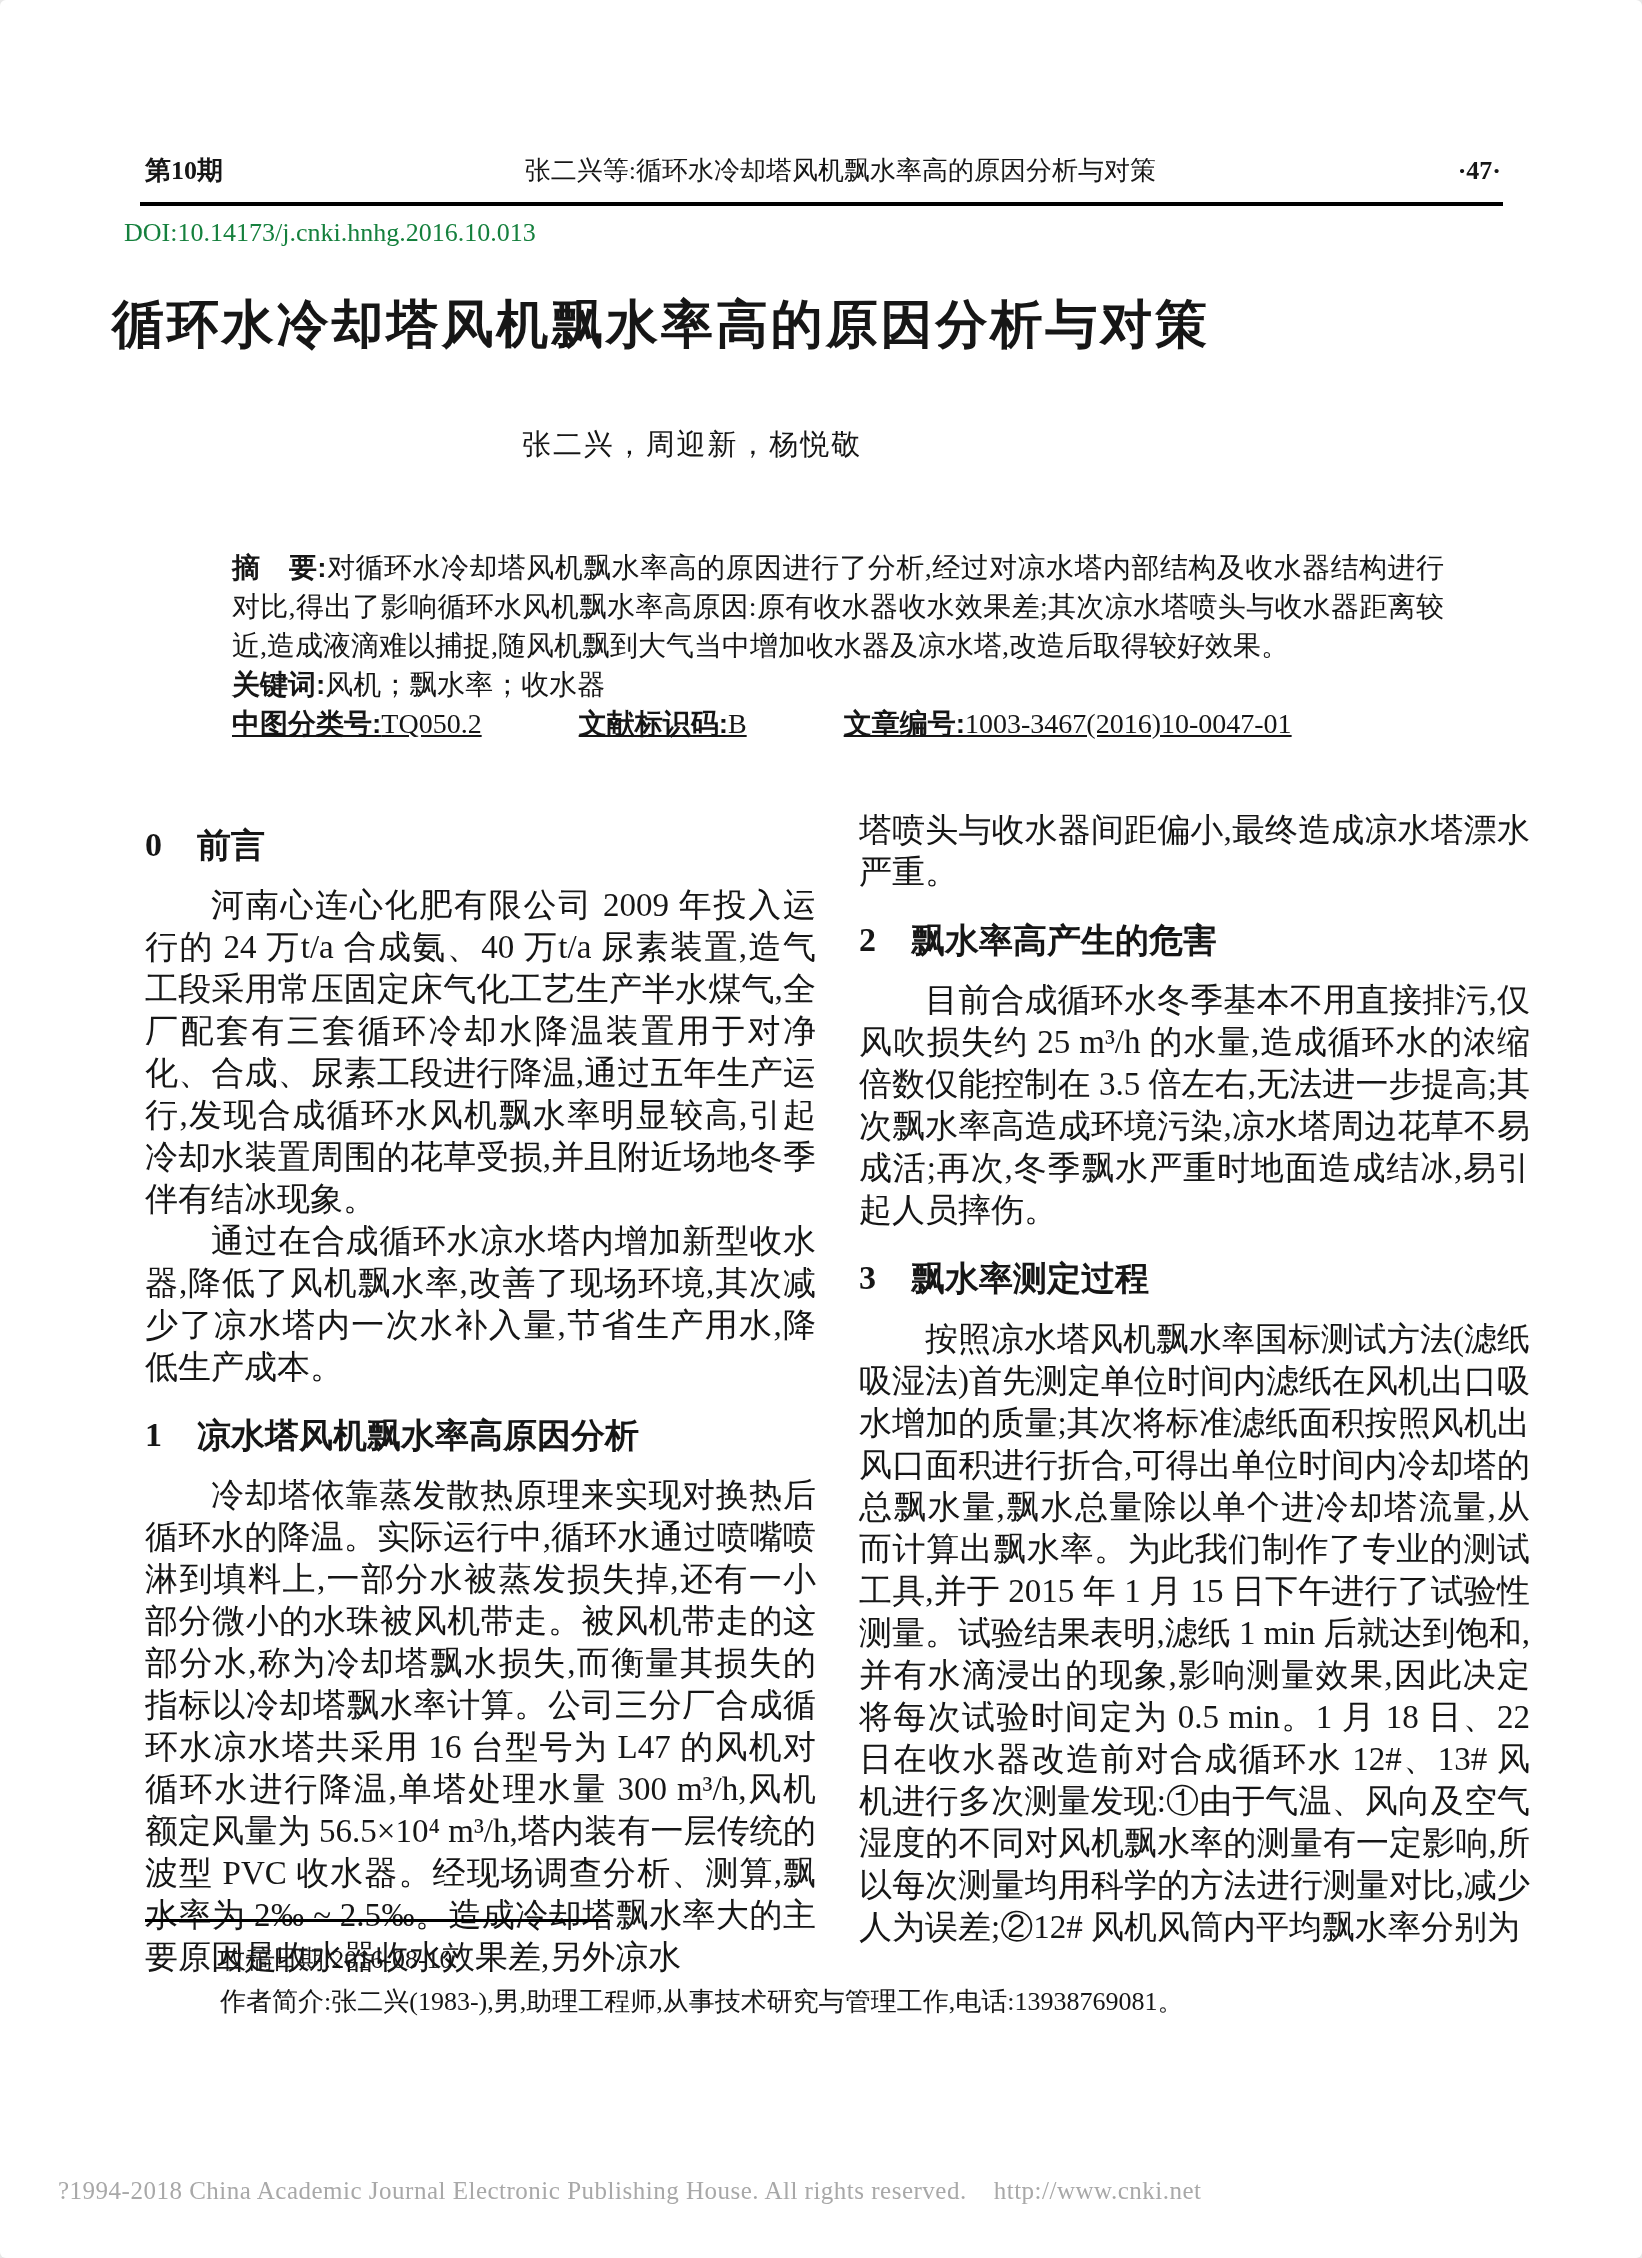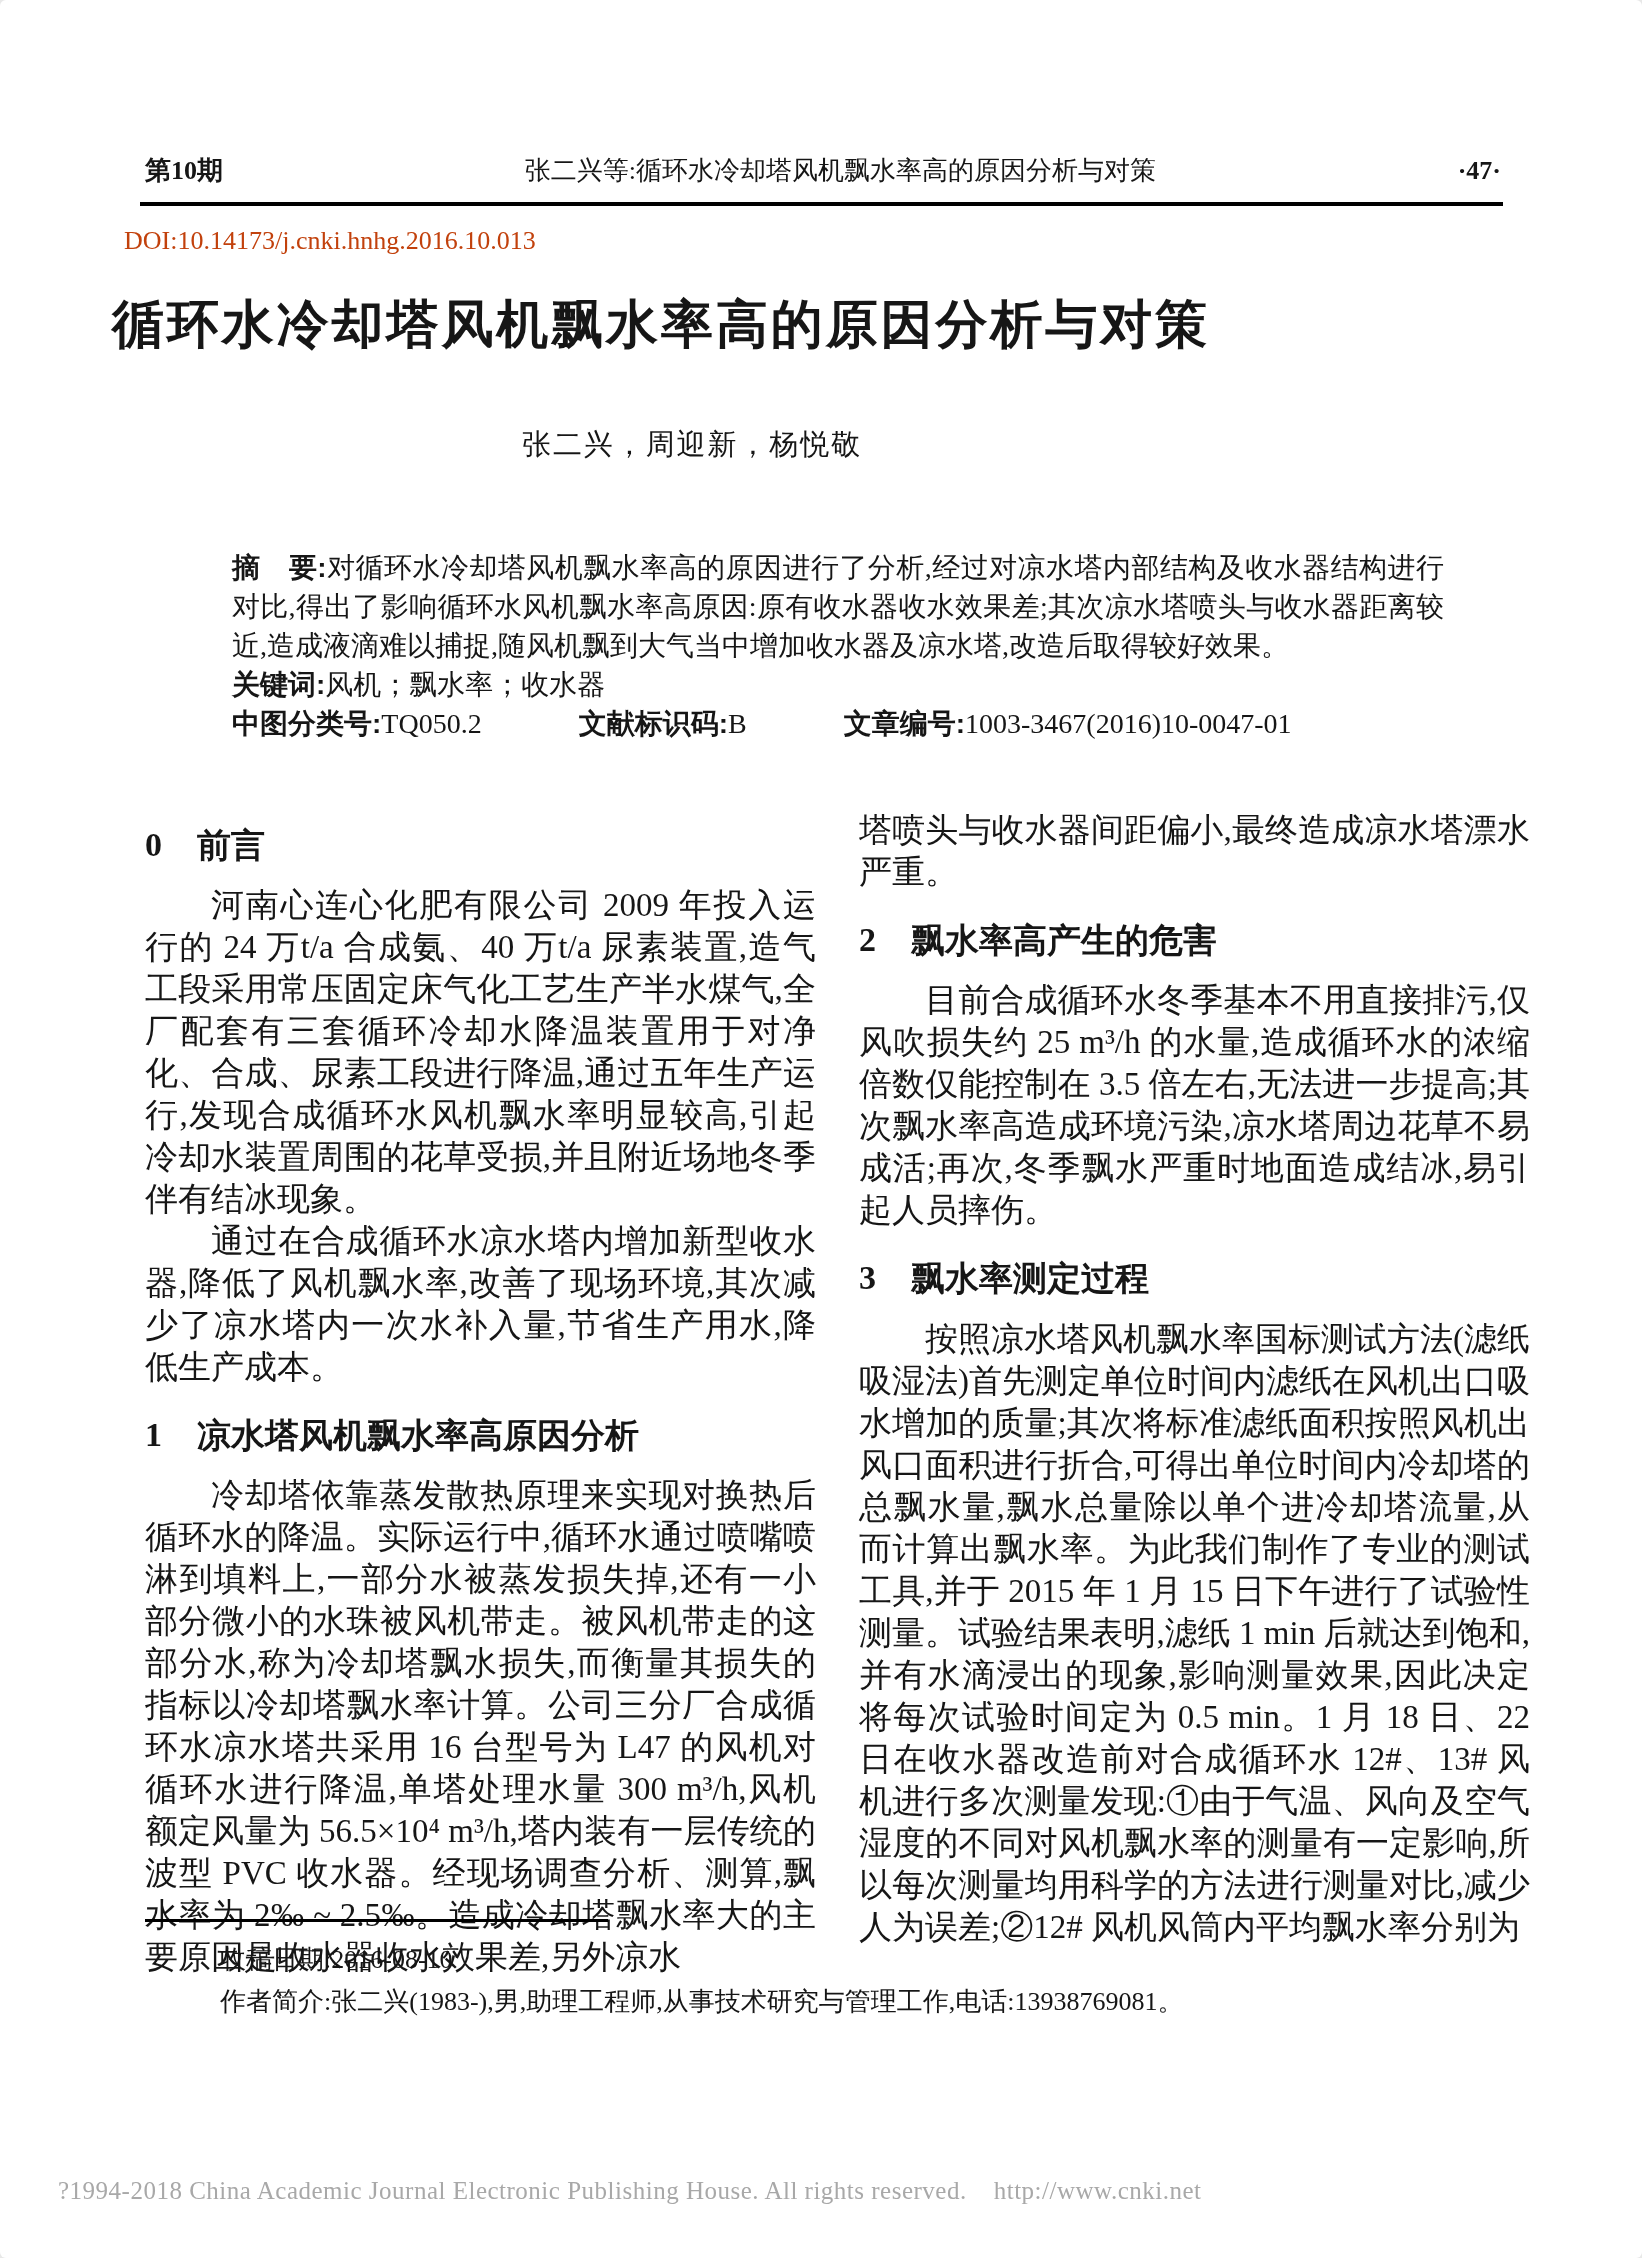--- a/index.html
+++ b/index.html
@@ -18,21 +18,21 @@
     position:absolute;left:145px;top:153px;width:1356px;
     display:flex;justify-content:space-between;align-items:baseline;
     font-size:26px;line-height:35px;
   }
   .hdr .issue,.hdr .pageno{font-weight:bold;}
   .hdr-rule{
     position:absolute;left:140px;top:202px;width:1363px;height:3.9px;
     background:#000;
   }
   
-  .doi{position:absolute;left:124px;top:218px;font-size:26px;color:#c2410c;margin-top:8px;}
+  .doi{position:absolute;left:124px;top:218px;font-size:26px;color:#15803d;}
   .art-title{
     position:absolute;left:0;top:290px;width:1322px;
     text-align:center;font-size:52px;font-weight:bold;letter-spacing:2.9px;
     font-family:"Liberation Sans","DejaVu Sans",sans-serif;
   }
   .authors{
     position:absolute;left:0;top:425px;width:1384px;
     text-align:center;font-size:29px;letter-spacing:1.9px;
     font-family:"Liberation Sans","DejaVu Sans",sans-serif;
   }
@@ -40,21 +40,21 @@
     position:absolute;left:232px;top:548px;width:1212px;
     font-size:28px;line-height:39px;text-align:justify;
   }
   .abstract p{margin:0;}
   .lbl{
     font-weight:bold;
     font-family:"Liberation Sans","DejaVu Sans",sans-serif;
     margin-top:24px;
   }
   .meta-line{display:flex;}
-  .meta-group{white-space:nowrap;}
+  .meta-group{white-space:nowrap;text-decoration:underline;}
   .meta-group.gap{margin-right:97px;}
   
   .columns{
     position:absolute;left:145px;top:809px;width:1386px;
     display:flex;gap:43px;
   }
   .col{
     width:671px;
     font-size:33px;line-height:42px;text-align:justify;
   }

